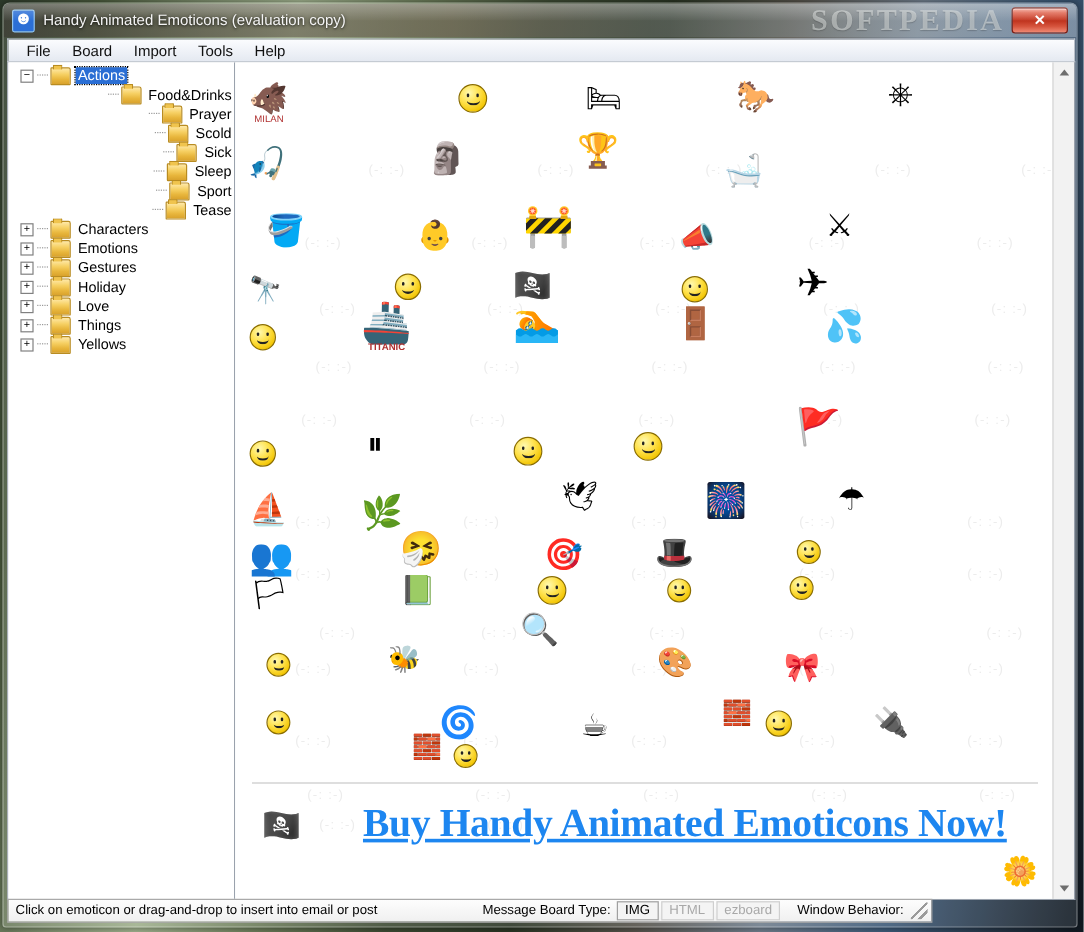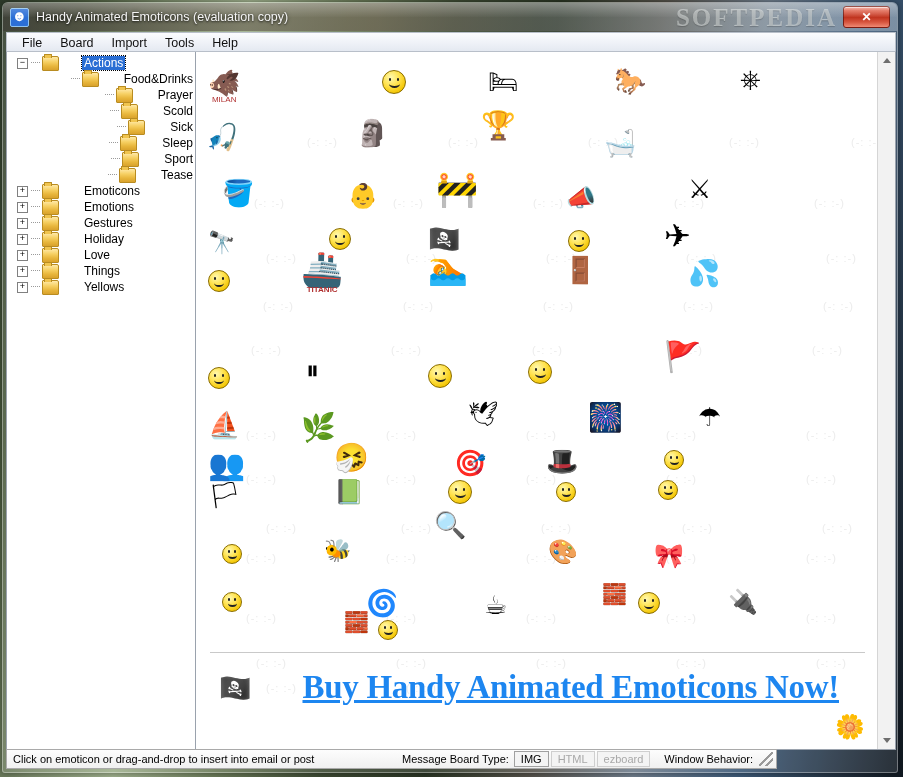--- a/index.html
+++ b/index.html
@@ -156,21 +156,21 @@
   }
   .folder-icon::before {
     content: "";
     position: absolute; left: 1px; top: -3px;
     width: 6px; height: 3px;
     background: #f0c44e;
     border: 1px solid #b98c21;
     border-bottom: none;
     border-radius: 1px 1px 0 0;
   }
-  .tree-label { padding: 0 2px; margin-left: 19px; }
+  .tree-label { padding: 0 2px; }
   .tree-row.selected .tree-label {
     background: #2a6ed4; color: #ffffff;
     outline: 1px dotted #000;
   }
 
   
   #emoticon-area {
     flex: 1 1 auto;
     position: relative;
     background: #ffffff;
@@ -375,21 +375,21 @@
         </div>
         <div class="tree-row child">
           <span class="dotted-lead"></span>
           <span class="folder-icon"></span>
           <span class="tree-label">Tease</span>
         </div>
         <div class="tree-row root">
           <span class="expander">+</span>
           <span class="dotted-lead"></span>
           <span class="folder-icon"></span>
-          <span class="tree-label">Emoticons</span>
+          <span class="tree-label">Characters</span>
         </div>
         <div class="tree-row root">
           <span class="expander">+</span>
           <span class="dotted-lead"></span>
           <span class="folder-icon"></span>
           <span class="tree-label">Emotions</span>
         </div>
         <div class="tree-row root">
           <span class="expander">+</span>
           <span class="dotted-lead"></span>

